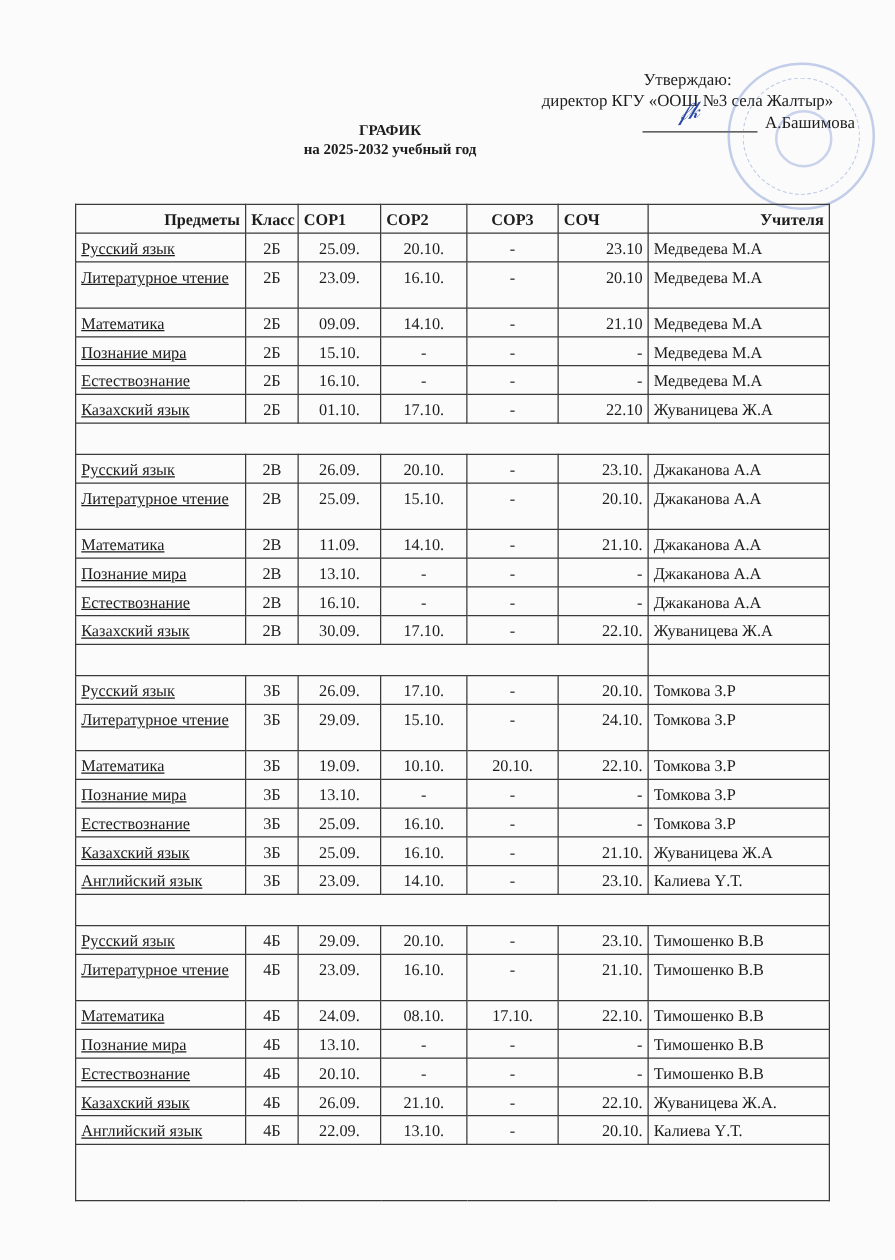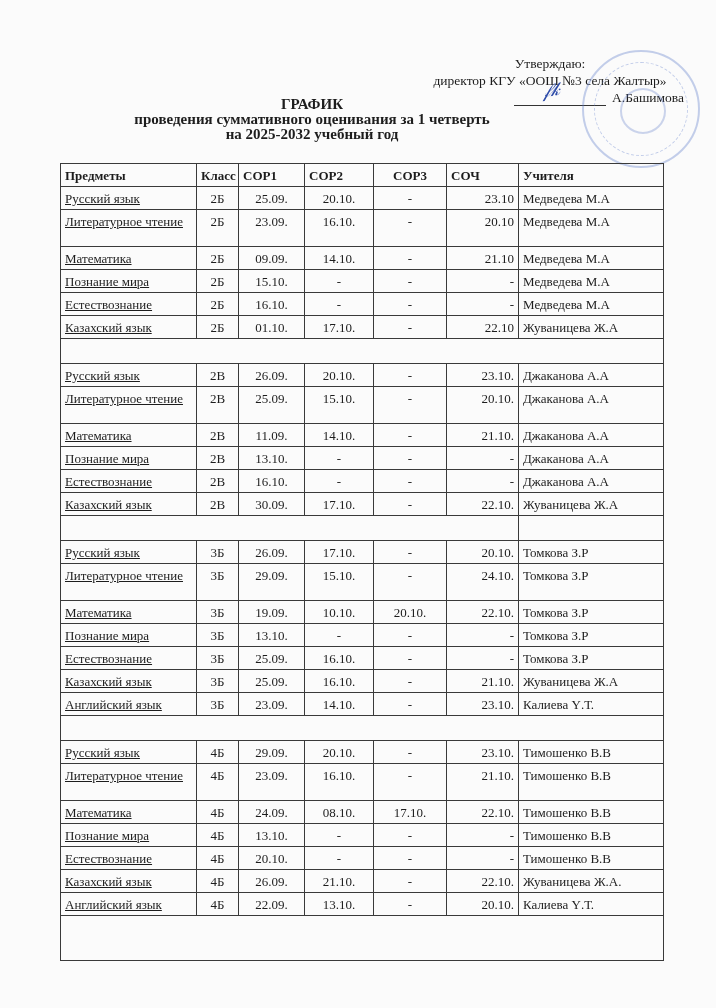--- a/index.html
+++ b/index.html
@@ -28,31 +28,31 @@
   .seal::before {
     content: ""; position: absolute; inset: 10px; border-radius: 50%;
     border: 1px dashed rgba(90,120,200,0.35);
   }
   .seal::after {
     content: ""; position: absolute; left: 36px; top: 36px; width: 42px; height: 42px; border-radius: 50%;
     border: 2px solid rgba(90,120,200,0.3);
   }
   .title-block {
     position: absolute; top: 97px; left: 0; width: 624px; text-align: center;
-    font-weight: bold; font-size: 15px; line-height: 15px;
+    font-weight: bold; font-size: 12px; line-height: 15px;
   }
   table.schedule {
     position: absolute; left: 60px; top: 163px; width: 603px;
     border-collapse: collapse; table-layout: fixed; font-size: 13px;
   }
   table.schedule td, table.schedule th {
     border: 1px solid #3a3a3a; padding: 0 4px; height: 23px; vertical-align: top; line-height: 15px;
     padding-top: 4px; box-sizing: border-box;
   }
-  table.schedule th { font-weight: bold; text-align: left; padding-top: 4px; }
+  table.schedule th { font-weight: bold; text-align: right; padding-top: 4px; }
   td.subj { text-align: left; text-decoration: underline; }
   td.cls, td.c { text-align: center; }
   td.soch { text-align: right; padding-right: 18px; }
   td.teacher { text-align: left; }
   tr.two td { height: 37px; }
   tr.sep td { height: 25px; }
   tr.tail td { height: 45px; }
 </style>
 </head>
 <body>
@@ -65,21 +65,20 @@
       <span class="signature">𝒻𝓀</span>
     </span>
     <span style="margin-right:16px;">А.Башимова</span>
   </div>
 </div>
 
 <div class="seal"></div>
 
 <div class="title-block">
   <div>ГРАФИК</div>
-  <div>проведения суммативного оценивания за 1 четверть</div>
   <div>на 2025-2032 учебный год</div>
 </div>
 
 <table class="schedule">
   <colgroup>
     <col style="width:136px">
       <col style="width:42px">
       <col style="width:66px">
       <col style="width:69px">
     <col style="width:73px">

